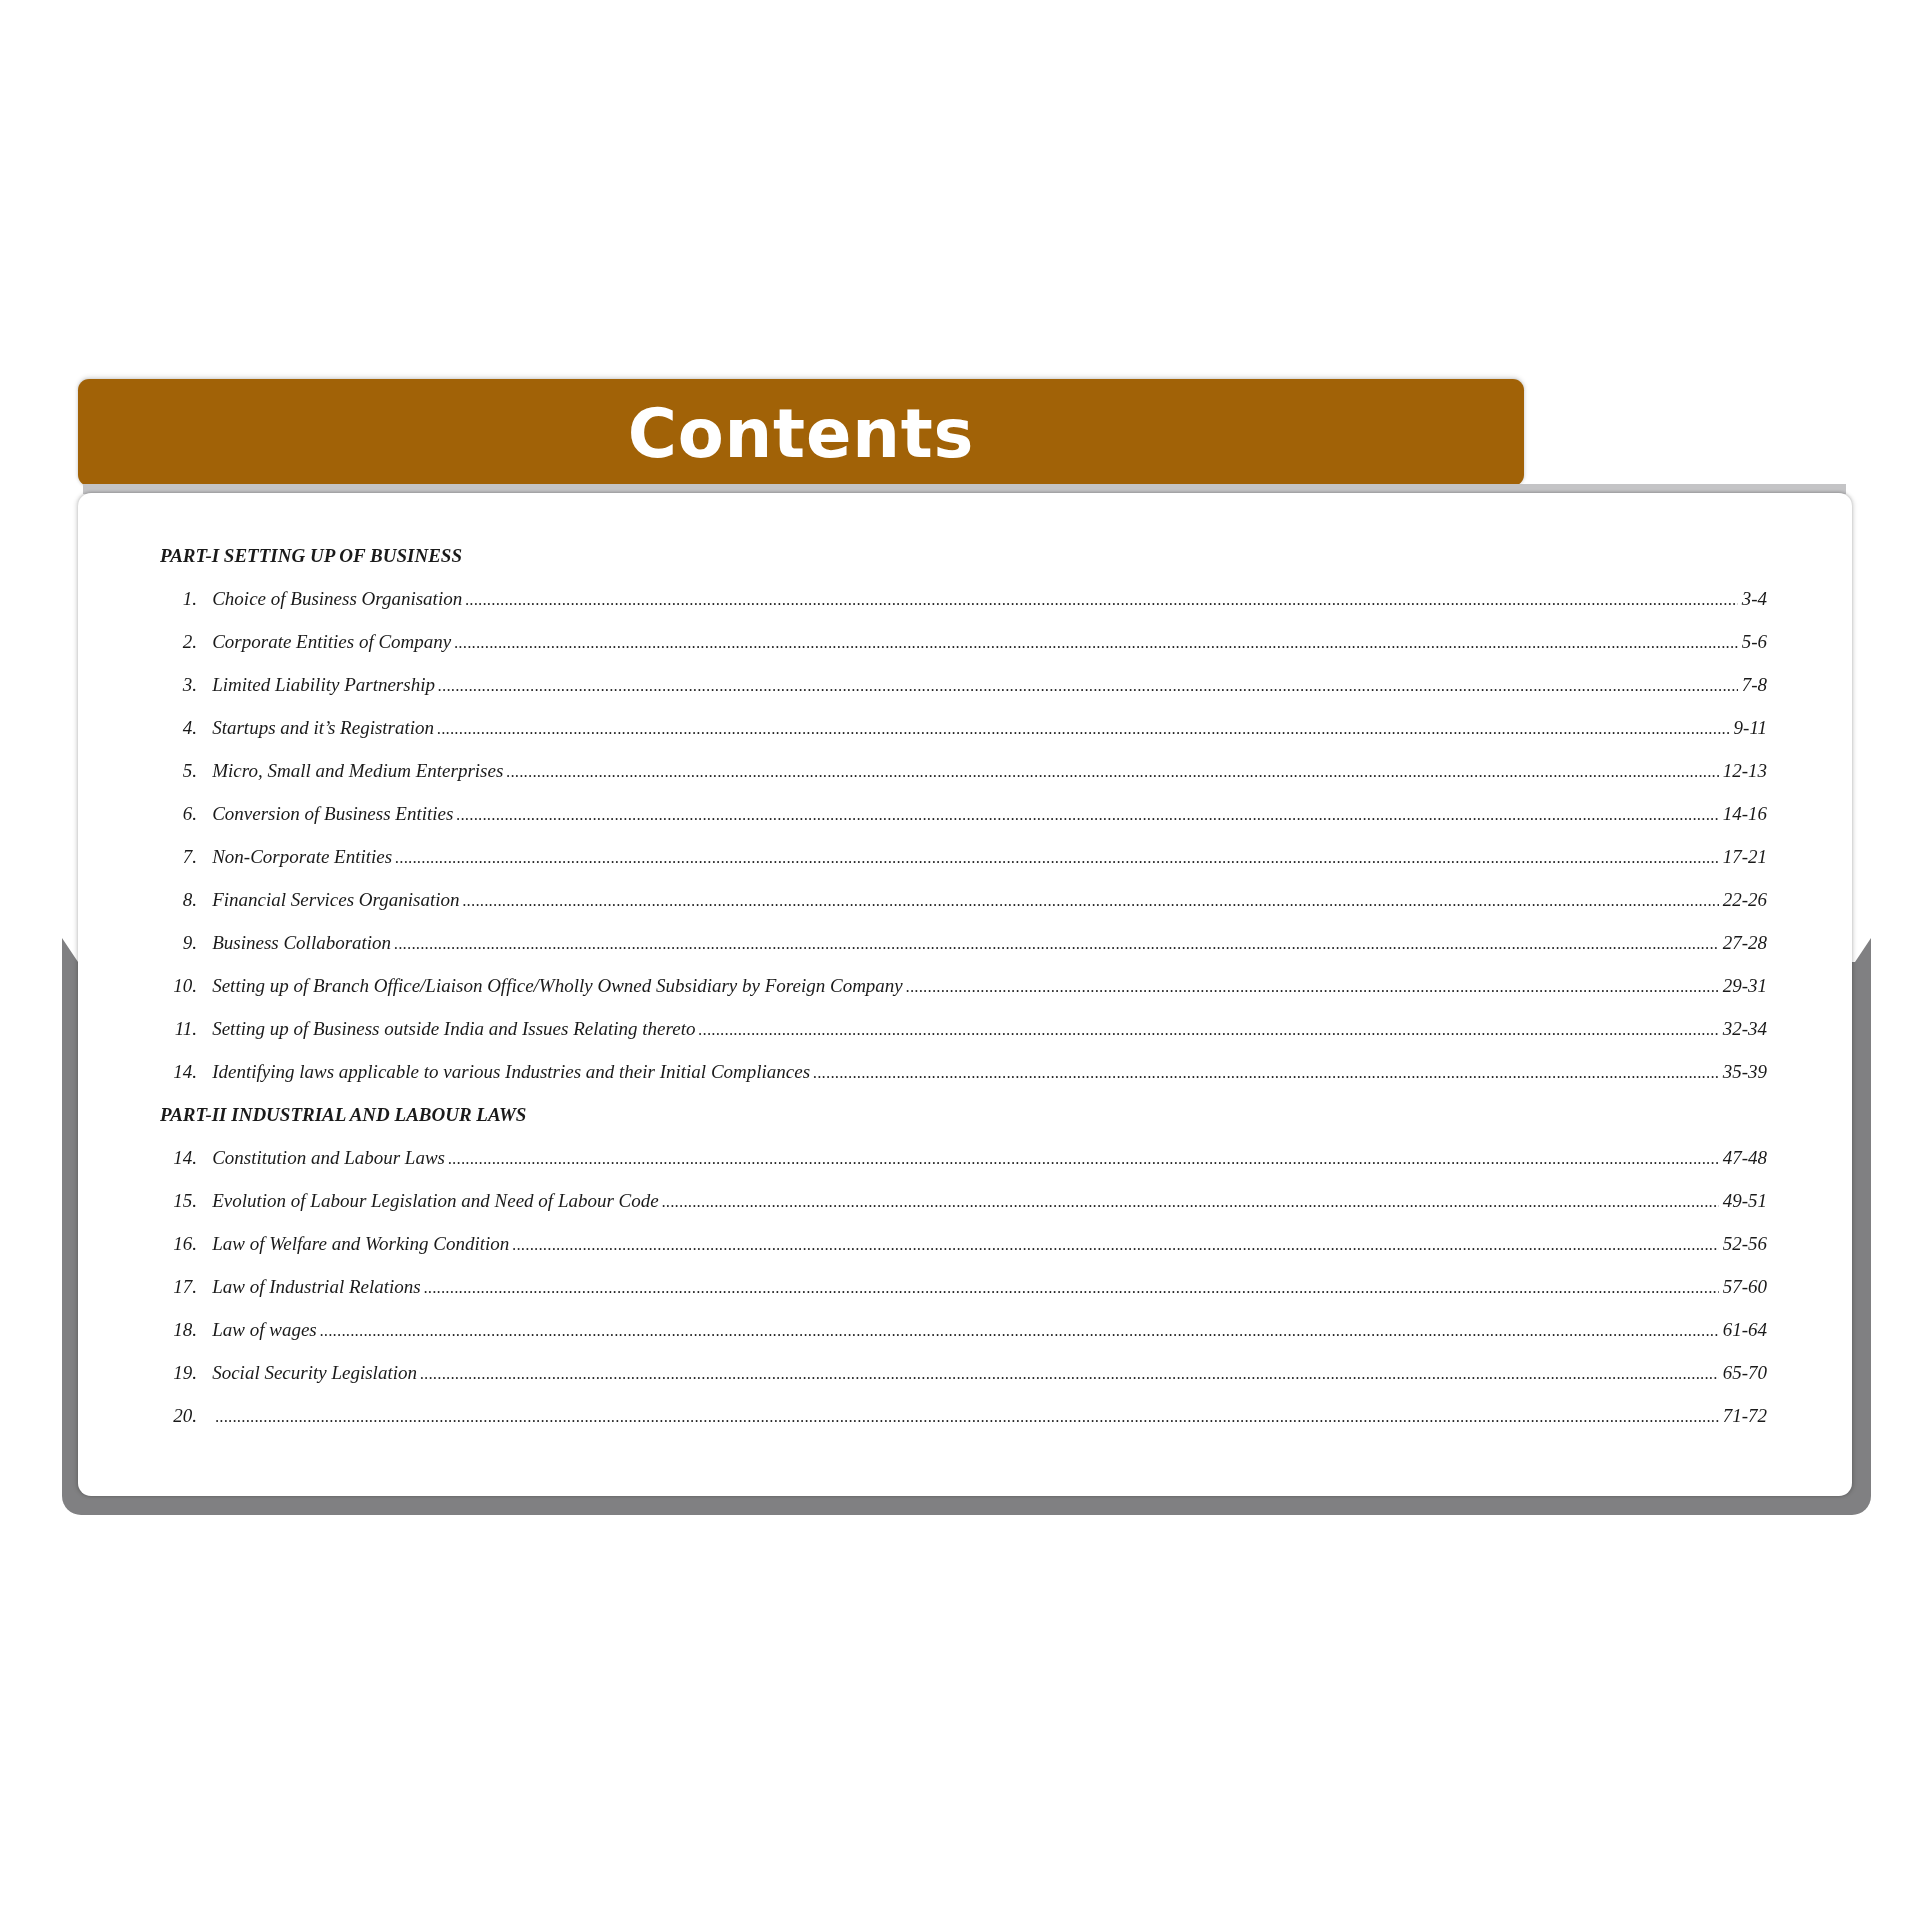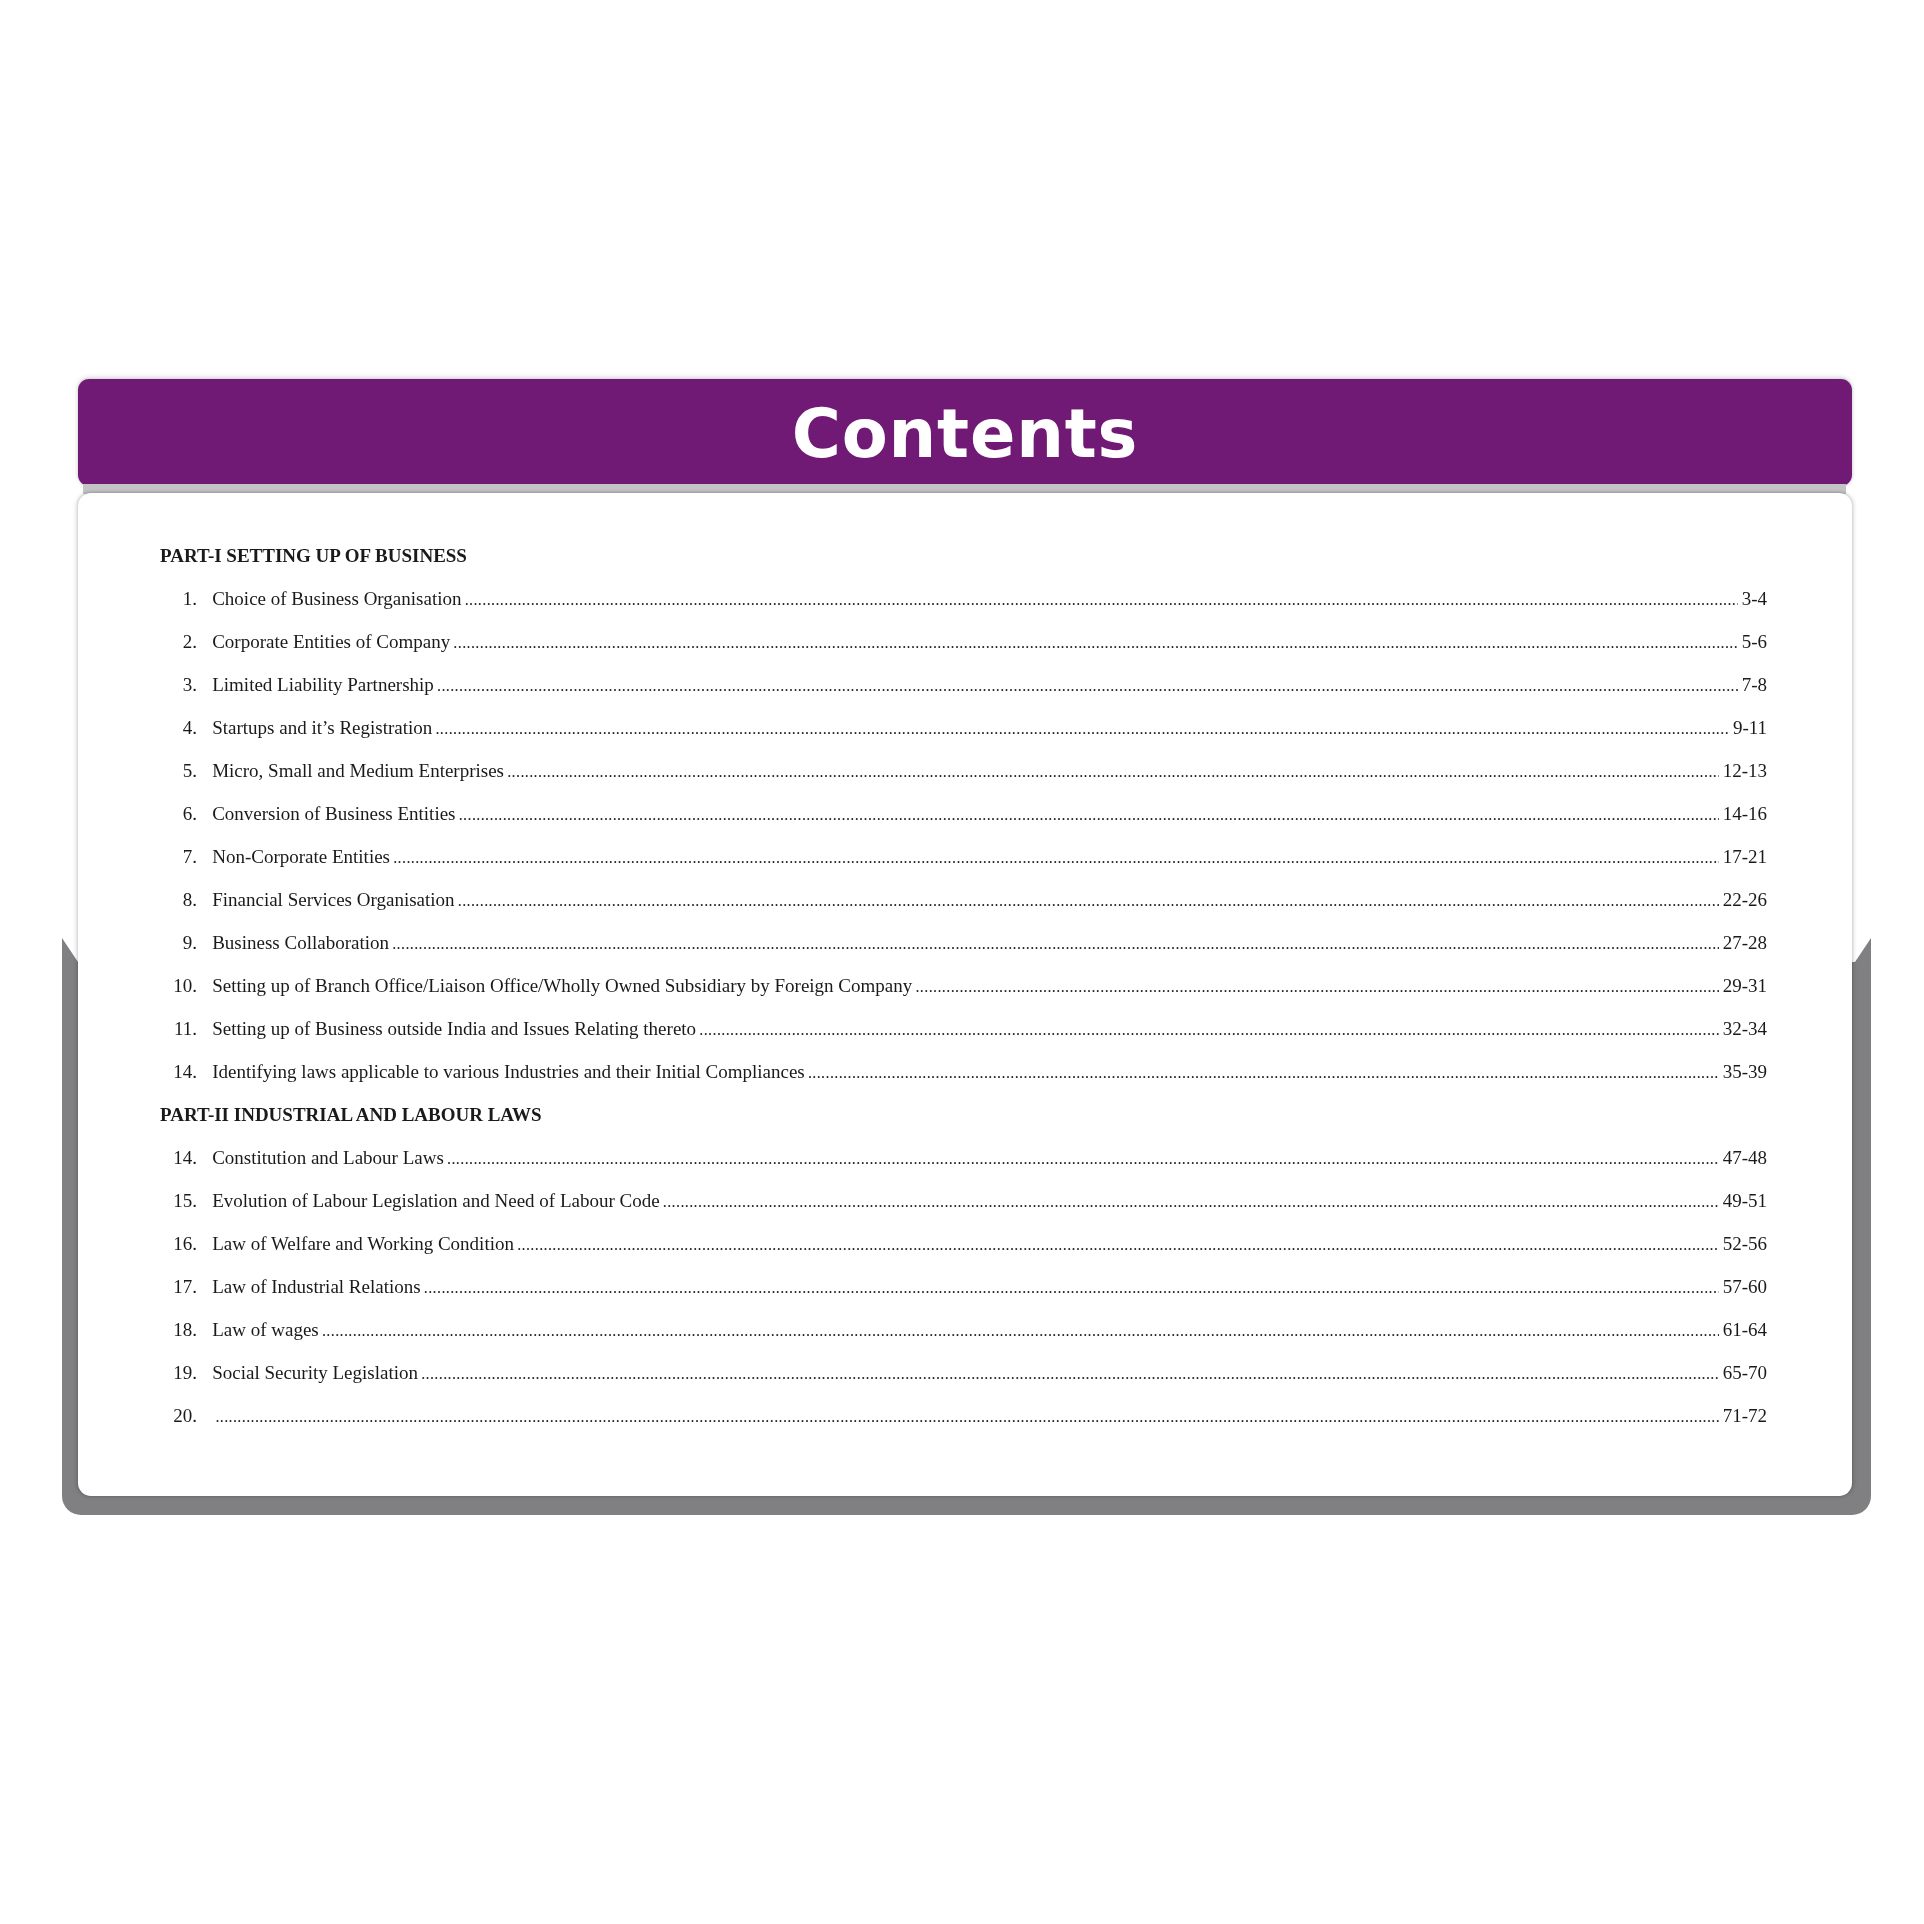--- a/index.html
+++ b/index.html
@@ -24,23 +24,23 @@
       height: 577px;
       background: #808082;
       border-radius: 0 0 19px 19px;
       clip-path: polygon(0 0, 16px 24px, calc(100% - 16px) 24px, 100% 0, 100% 100%, 0 100%);
     }
     
     .banner {
       position: absolute;
       left: 78px;
       top: 379px;
-      width: 1774px;
+      width: 1446px;
       height: 107px;
-      background: #701a75;
+      background: #a16207;
       border-radius: 11.2px;
       box-shadow: 0 -1.6px 4.8px rgba(0,0,0,0.12), 0 0 3.2px rgba(0,0,0,0.15);
       display: flex;
       align-items: center;
       justify-content: center;
     }
     .banner-strip {
       position: absolute;
       left: 83px;
       top: 484px;
@@ -66,20 +66,21 @@
       height: 1003px;
       background: #ffffff;
       border-radius: 13px;
       box-shadow: -1.6px 0 4px rgba(0,0,0,0.12), 1.6px 0 4px rgba(0,0,0,0.12), 0 -0.8px 2.4px rgba(0,0,0,0.1);
     }
     .toc {
       position: absolute;
       left: 82px;
       top: 41px;
       width: 1607px;
+      font-style: italic;
     }
     .row {
       height: 43px;
       display: flex;
       align-items: center;
       font-size: 19px;
       white-space: nowrap;
     }
     .section-heading {
       font-weight: bold;

